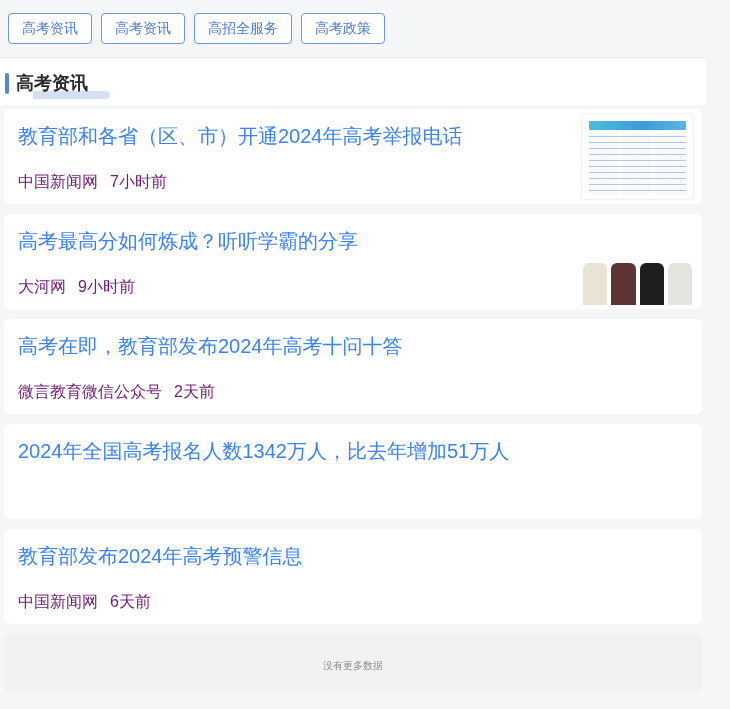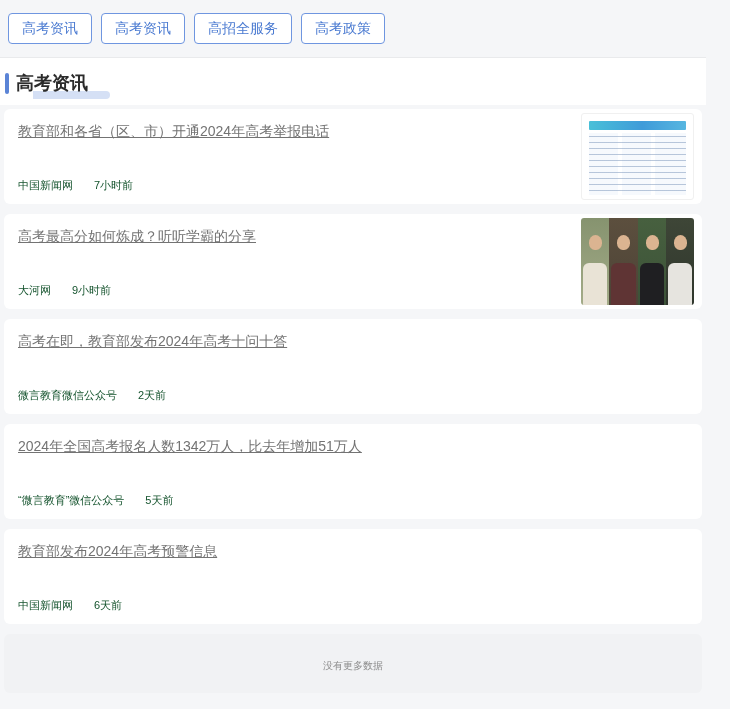--- a/index.html
+++ b/index.html
@@ -1,15 +1,15 @@
 <!DOCTYPE html>
 <html><head>
 <meta charset="utf-8">
 <style>
-  * { margin:0; padding:0; box-sizing:border-box; }
+  * { margin:0; padding:0; box-sizing:border-box;align-items:flex-end; }
   html,body { width:730px; height:709px; }
   body {
     font-family:"Liberation Sans","DejaVu Sans",sans-serif;
     background:#f5f6f8;
     color:#262626;
     overflow:hidden;
   }
   
   .tabbar {
     padding:13px 8px 13px 8px;
@@ -70,34 +70,33 @@
     height:95px;
     margin:0 0 10px 4px;
     background:#ffffff;
     border-radius:6px;
     cursor:pointer;
   }
   .news-title {
     position:absolute;
     left:14px; top:13px;
     right:130px;
-    font-size:14px;
-    color:#737373;
+    font-size:20px;
+    color:#3b82f6;
     line-height:1.4;
     font-weight:normal;
-    text-decoration:underline;
   }
   .news-card.no-thumb .news-title { right:4px; }
   .news-meta {
     position:absolute;
     left:14px; bottom:11px;
-    font-size:11px;
-    color:#14532d;
+    font-size:16px;
+    color:#701a75;
     display:flex;
-    gap:21px;
+    gap:12px;
   }
   
   .thumb {
     position:absolute;
     right:8px; top:4px;
     width:113px; height:87px;
     border-radius:3px;
     overflow:hidden;
   }
   
@@ -211,24 +210,20 @@
   <div class="news-card no-thumb">
     <div class="news-title">高考在即，教育部发布2024年高考十问十答</div>
     <div class="news-meta">
       <span>微言教育微信公众号</span>
       <span>2天前</span>
     </div>
   </div>
 
   <div class="news-card no-thumb">
     <div class="news-title">2024年全国高考报名人数1342万人，比去年增加51万人</div>
-    <div class="news-meta">
-      <span>“微言教育”微信公众号</span>
-      <span>5天前</span>
-    </div>
   </div>
 
   <div class="news-card no-thumb">
     <div class="news-title">教育部发布2024年高考预警信息</div>
     <div class="news-meta">
       <span>中国新闻网</span>
       <span>6天前</span>
     </div>
   </div>
 

